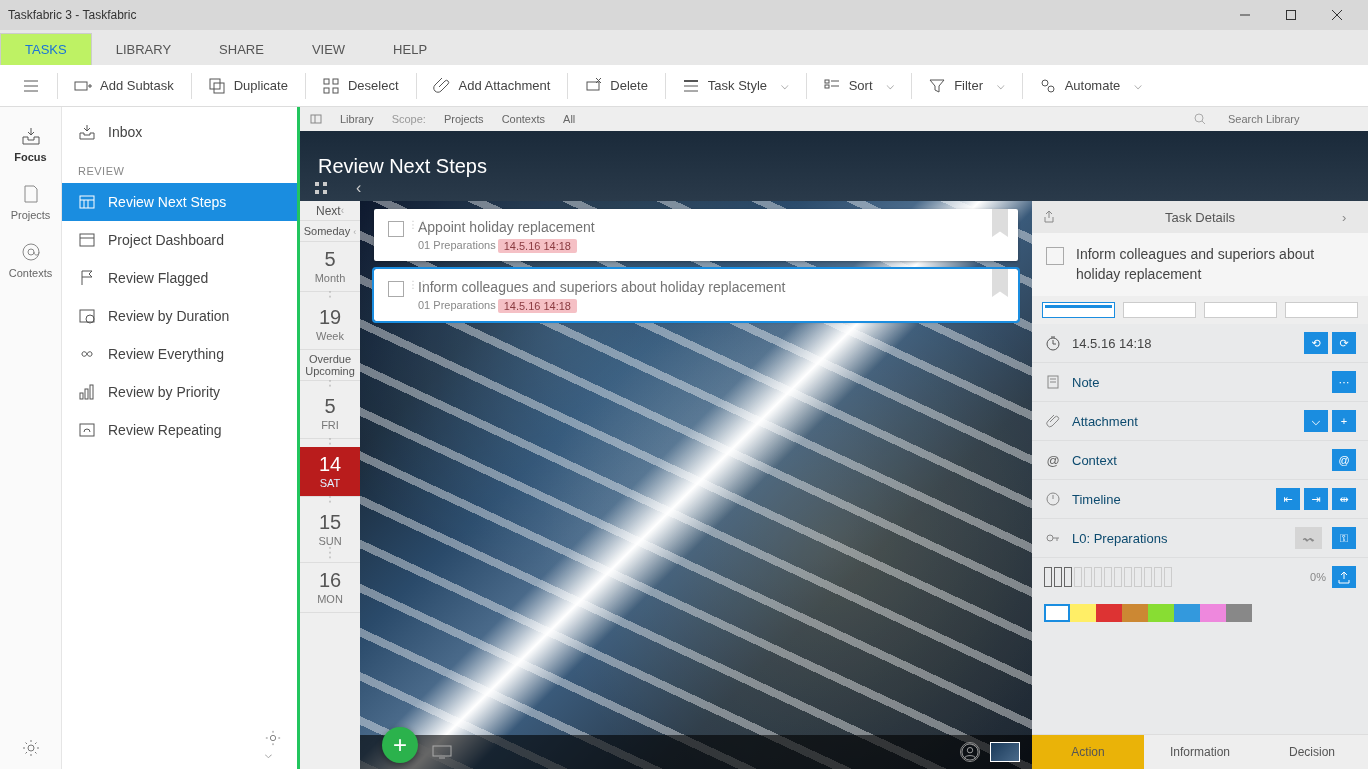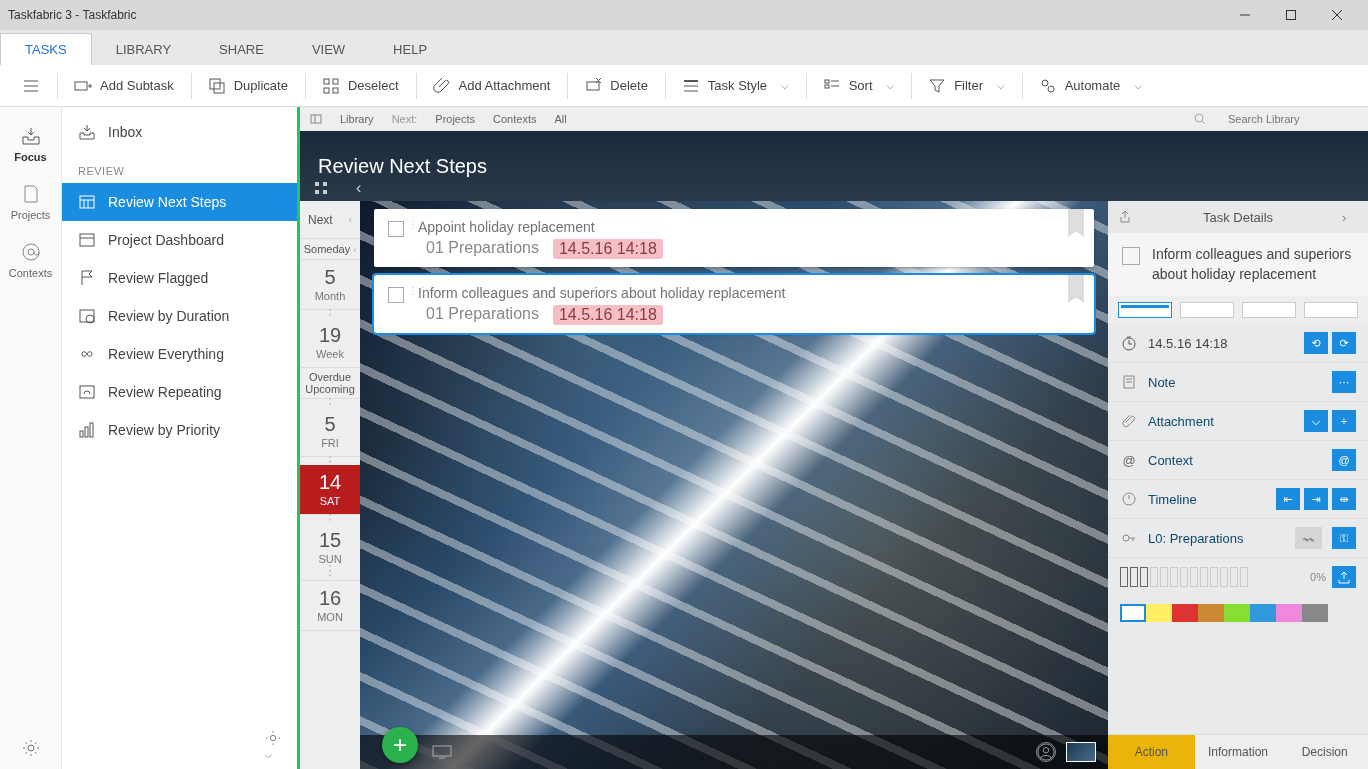--- a/index.html
+++ b/index.html
@@ -8,21 +8,21 @@
 
 .titlebar { height: 30px; background: #d8d8d8; display: flex; align-items: center; padding: 0 8px; }
 .titlebar-title { flex: 1; font-size: 12px; color: #333; }
 .win-controls { display: flex; gap: 0; }
 .win-btn { width: 46px; height: 30px; display: flex; align-items: center; justify-content: center; color: #333; cursor: pointer; }
 .win-btn svg { width: 10px; height: 10px; }
 
 
 .menubar { height: 35px; background: #e8e8e8; display: flex; align-items: flex-end; }
 .menu-tab { padding: 8px 24px; font-size: 13px; color: #555; cursor: pointer; }
-.menu-tab.active { background: #ffffff; border-top: 1px solid #ccc; border-left: 1px solid #ccc; border-right: 1px solid #ccc; color: #1a73d8; }
+.menu-tab.active { background: #bef264; border-top: 1px solid #ccc; border-left: 1px solid #ccc; border-right: 1px solid #ccc; color: #1a73d8; }
 
 
 .toolbar { height: 42px; background: #fff; border-bottom: 1px solid #ddd; display: flex; align-items: center; padding: 0 8px; gap: 0; }
 .tool-btn { display: flex; align-items: center; gap: 8px; padding: 6px 14px; font-size: 13px; color: #444; cursor: pointer; border-right: 1px solid transparent; }
 .tool-sep { width: 1px; height: 26px; background: #ddd; margin: 0 2px; }
 .tool-icon { width: 18px; height: 18px; display: flex; align-items: center; justify-content: center; }
 .tool-chev { margin-left: 6px; color: #888; font-size: 10px; }
 
 
 .main { display: flex; height: calc(769px - 30px - 35px - 42px); }
@@ -55,21 +55,21 @@
 
 .content-header { height: 70px; background: linear-gradient(180deg, #1a2a3a, #2a3a4a); color: #fff; display: flex; align-items: center; padding: 0 18px; font-size: 20px; font-weight: 300; position: relative; }
 .hdr-icon { width: 14px; height: 14px; margin-right: 0; position: absolute; bottom: 6px; left: 14px; color: #ccc; }
 .hdr-chev { position: absolute; bottom: 4px; left: 56px; color: #ccc; font-size: 16px; }
 
 
 .body-row { flex: 1; display: flex; position: relative; overflow: hidden; }
 
 
 .tl { width: 60px; background: #efefef; display: flex; flex-direction: column; font-size: 12px; color: #555; }
-.tl-header { height: 38px; display: flex; align-items: center; justify-content: space-between; padding: 0 8px; background: #efefef; border-bottom: 1px solid #ddd; font-size: 12px; }
+.tl-header { height: 20px; display: flex; align-items: center; justify-content: center; padding: 0 8px; background: #efefef; border-bottom: 1px solid #ddd; font-size: 12px; }
 .tl-seg { padding: 6px 0; text-align: center; border-bottom: 1px solid #ddd; background: #efefef; }
 .tl-seg.small { font-size: 11px; padding: 4px 0; }
 .tl-seg .big { font-size: 20px; font-weight: 300; display: block; }
 .tl-seg .sub { font-size: 11px; color: #777; }
 .tl-seg.selected { background: #b91c1c; color: #fff; }
 .tl-seg.selected .sub { color: #e0f0ff; }
 .tl-dots { color: #bbb; font-size: 14px; line-height: 8px; }
 .tl-seg.labels { padding: 3px 0; font-size: 11px; }
 
 
@@ -77,27 +77,27 @@
 .canvas::before { content: ""; position: absolute; inset: 0; background: 
   repeating-linear-gradient(25deg, rgba(255,255,255,0.4) 0 8px, transparent 8px 40px),
   radial-gradient(circle at 30% 20%, rgba(100,150,200,0.3), transparent 40%),
   radial-gradient(circle at 70% 60%, rgba(255,200,50,0.15), transparent 50%);
   mix-blend-mode: screen; }
 .task-card { position: relative; margin: 8px 14px 2px 14px; background: #fff; border-radius: 2px; padding: 10px 44px 8px 44px; box-shadow: 0 1px 3px rgba(0,0,0,0.3); }
 .task-card.selected { outline: 2px solid #1a8de0; }
 .task-check { position: absolute; left: 14px; top: 12px; width: 16px; height: 16px; border: 1px solid #aaa; }
 .task-grip { position: absolute; left: 34px; top: 14px; color: #ccc; font-size: 10px; line-height: 4px; }
 .task-title { font-size: 14px; color: #737373; font-weight: 400; }
-.task-meta { display: flex; gap: 14px; margin-top: 4px; font-size: 16px; margin-left: 8px; }
+.task-meta { display: flex; gap: 2px; margin-top: 4px; font-size: 11px; }
 .task-meta .cat { color: #888; }
 .task-meta .due { background: #f5c0c5; color: #8a3a40; padding: 1px 6px; border-radius: 2px; }
 .task-ribbon { position: absolute; right: 10px; top: 0; width: 16px; height: 28px; background: #ddd; clip-path: polygon(0 0, 100% 0, 100% 100%, 50% 80%, 0 100%); }
 
 
-.details { width: 260px; background: rgba(245,245,245,0.95); display: flex; flex-direction: column; font-size: 13px; }
+.details { width: 336px; background: rgba(245,245,245,0.95); display: flex; flex-direction: column; font-size: 13px; }
 .details-hdr { height: 32px; display: flex; align-items: center; padding: 0 10px; background: #e8e8e8; color: #555; }
 .details-hdr .dh-title { flex: 1; text-align: center; }
 .details-hdr .dh-icon { width: 16px; color: #888; }
 .details-task { display: flex; align-items: flex-start; gap: 12px; padding: 12px 14px; background: #f5f5f5; }
 .details-task .dt-check { width: 18px; height: 18px; border: 1px solid #aaa; flex: 0 0 18px; margin-top: 2px; }
 .details-task .dt-title { flex: 1; font-size: 14px; color: #444; line-height: 1.4; }
 .details-segbar { display: flex; padding: 6px 10px; gap: 8px; background: #eee; }
 .seg { flex: 1; height: 16px; background: #fff; border: 1px solid #ccc; position: relative; }
 .seg.active { border-color: #1a8de0; }
 .seg.active::after { content: ""; position: absolute; inset: 2px; border-top: 3px solid #1a8de0; }
@@ -344,49 +344,49 @@
       <span>Review by Duration</span>
     </div>
     <div class="side-item">
       <svg class="si-icon" viewBox="0 0 18 18">
           <path d="M4 9 C4 6 8 6 9 9 C10 12 14 12 14 9 C14 6 10 6 9 9 C8 12 4 12 4 9 Z" fill="none" stroke="#555"></path>
         </svg>
       <span>Review Everything</span>
     </div>
     <div class="side-item">
       <svg class="si-icon" viewBox="0 0 18 18">
-          <rect x="2" y="3" width="14" height="12" fill="none" stroke="#555"></rect>
-          <path d="M6 11 A3 3 0 1 1 12 11" fill="none" stroke="#555"></path>
-        </svg>
-      <span>Review Repeating</span>
-    </div>
-    <div class="side-item">
-      <svg class="si-icon" viewBox="0 0 18 18">
           <rect x="2" y="10" width="3" height="6" fill="none" stroke="#555"></rect>
           <rect x="7" y="6" width="3" height="10" fill="none" stroke="#555"></rect>
           <rect x="12" y="2" width="3" height="14" fill="none" stroke="#555"></rect>
         </svg>
       <span>Review by Priority</span>
+    </div>
+    <div class="side-item">
+      <svg class="si-icon" viewBox="0 0 18 18">
+          <rect x="2" y="3" width="14" height="12" fill="none" stroke="#555"></rect>
+          <path d="M6 11 A3 3 0 1 1 12 11" fill="none" stroke="#555"></path>
+        </svg>
+      <span>Review Repeating</span>
     </div>
     <div class="side-gear"><svg width="16" height="16" viewBox="0 0 18 18">
           <circle cx="9" cy="9" r="3" fill="none" stroke="#777"></circle>
           <path d="M9 1 L9 3 M9 15 L9 17 M1 9 L3 9 M15 9 L17 9" stroke="#777"></path>
         </svg> <span style="font-size:9px;">⌵</span></div>
   </div>
 
   <div class="content">
     <div class="scopebar">
       <span>
           <svg width="12" height="12" viewBox="0 0 12 12">
             <rect x="1" y="2" width="10" height="8" fill="none" stroke="#888"></rect>
             <line x1="5" y1="2" x2="5" y2="10" stroke="#888"></line>
           </svg>
         </span>
       <span>Library</span>
-      <span class="scope-label">Next:</span>
+      <span class="scope-label">Scope:</span>
       <span>Projects</span>
       <span>Contexts</span>
       <span>All</span>
       <div class="scope-search">
         <svg width="12" height="12" viewBox="0 0 12 12">
             <circle cx="5" cy="5" r="4" fill="none" stroke="#aaa"></circle>
             <line x1="8" y1="8" x2="11" y2="11" stroke="#aaa"></line>
           </svg>
         <input placeholder="Search Library" style="">
       </div>

